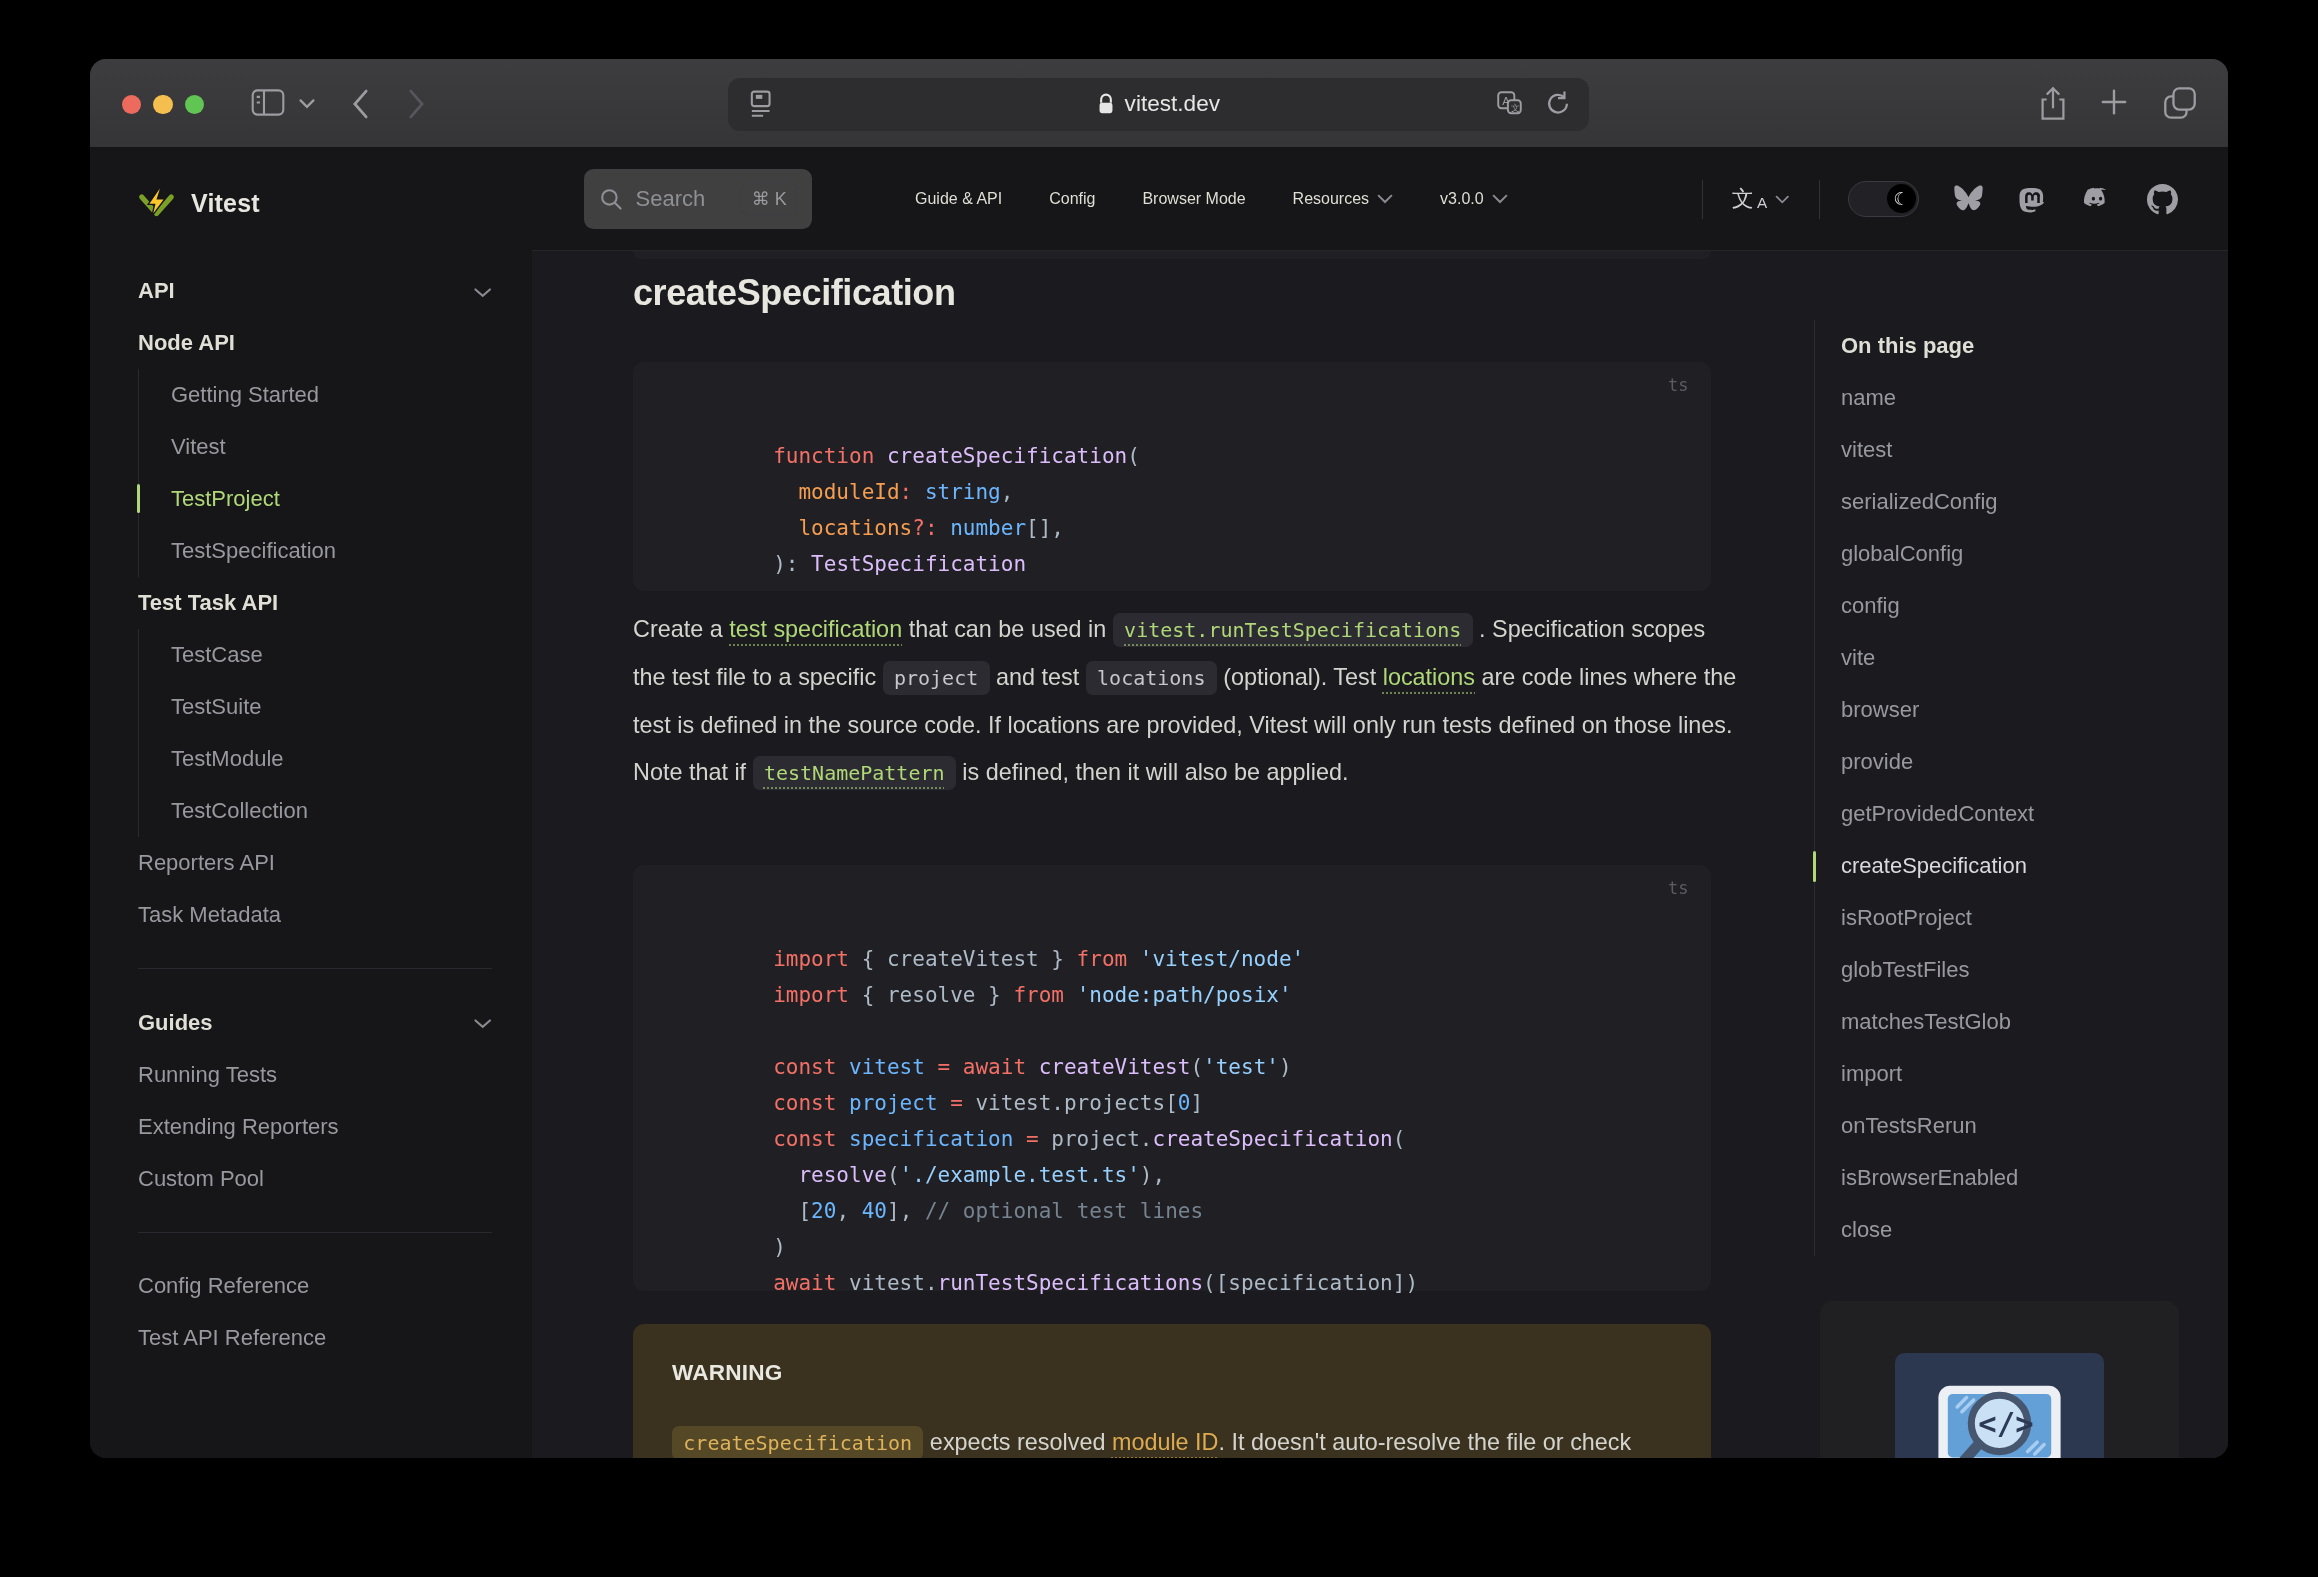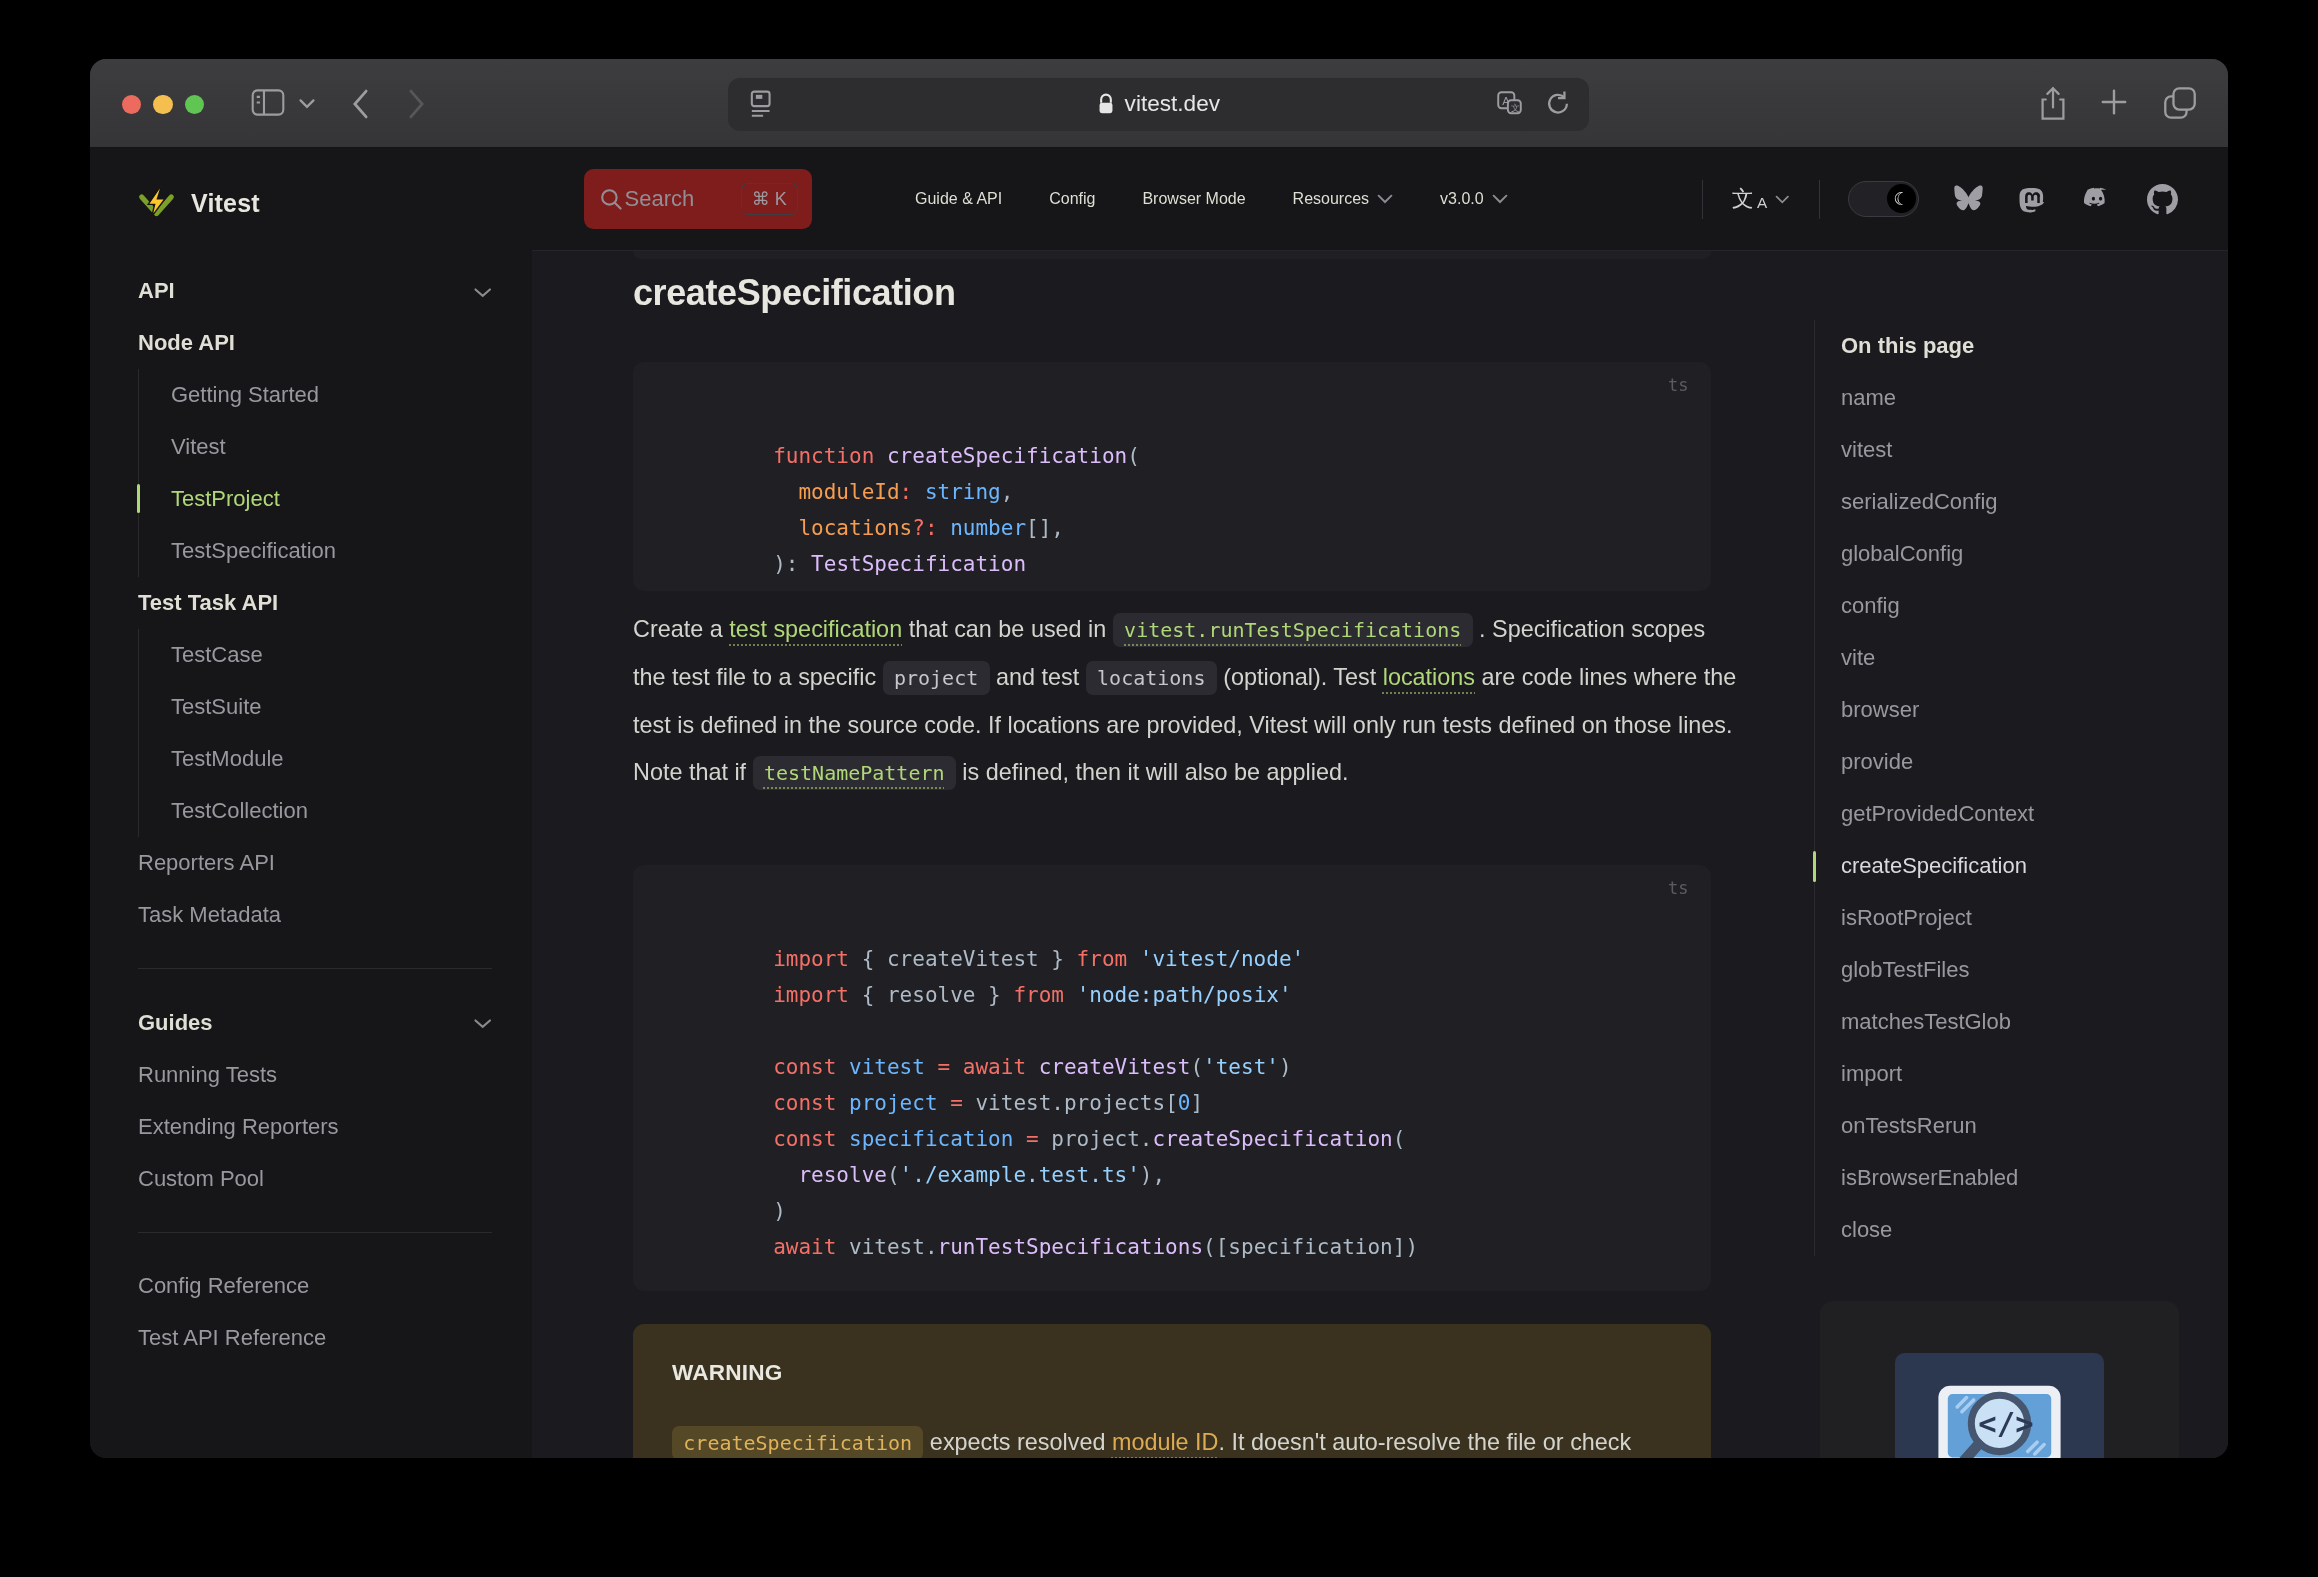--- a/index.html
+++ b/index.html
@@ -28,21 +28,21 @@
   .s-head{color:var(--t1);font-weight:700}
   .s-sec{color:var(--t1);font-weight:600}
   .s-head .chev{margin-left:auto;color:#8a8a90}
   .s-group{border-left:0.8px solid var(--border);padding-left:32px}
   .s-item{position:relative}
   .s-item.active{color:var(--brand)}
   .s-item.active::before{content:"";position:absolute;left:-34px;top:11.3px;width:3.2px;height:29px;border-radius:2.4px;background:var(--brand)}
   .s-div{height:0.8px;background:var(--border);margin:27.4px 0}
   
   .navbar{position:absolute;left:442px;top:89px;width:1696px;height:103px;background:var(--bg-alt);border-bottom:0.8px solid #26262a}
-  .search-pill{position:absolute;left:52px;top:21px;width:228px;height:60px;border-radius:9.7px;background:#7f1d1d;display:flex;align-items:center;gap:2px;padding:0 14.5px;color:#8f8f96;font-size:22px}
+  .search-pill{position:absolute;left:52px;top:21px;width:228px;height:60px;border-radius:9.7px;background:#404040;display:flex;align-items:center;gap:13px;padding:0 14.5px;color:#8f8f96;font-size:22px}
   .search-kbd{margin-left:auto;border:0.8px solid #3e3e44;border-radius:6.5px;padding:4px 9.7px;font-size:18px;color:#9a9aa0}
   .nav-links{position:absolute;left:383px;top:0;height:100%;display:flex;align-items:center;gap:47px}
   .nav-link{font-size:16px;color:var(--t1);display:flex;align-items:center;gap:8px;white-space:nowrap}
   .nav-link .chev{color:#8a8a90}
   .nav-right{position:absolute;left:1170px;top:0;height:100%;display:flex;align-items:center}
   .v-div{width:0.8px;height:39px;background:#323238}
   .translate{margin-left:29px;display:flex;align-items:flex-end;gap:3.2px;color:#cfcfd4}
   .translate .zh{font-size:22px;line-height:22px}
   .translate .la{font-size:15.3px;line-height:15.3px}
   .translate .chev{margin-left:4.8px;color:#8a8a90;align-self:center}
@@ -359,20 +359,23 @@
       <div class="code-line">
         <span class="t-key">const</span><span class="t-var"> project </span><span class="t-key">= </span><span class="t-pln">vitest.projects</span><span class="t-pun">[</span><span class="t-num">0</span><span class="t-pun">]</span>
       </div>
       <div class="code-line">
         <span class="t-key">const</span><span class="t-var"> specification </span><span class="t-key">= </span><span class="t-pln">project</span><span class="t-pun">.</span><span class="t-fn">createSpecification</span><span class="t-pun">(</span>
       </div>
       <div class="code-line">
         <span class="t-fn">  resolve</span><span class="t-pun">(</span><span class="t-str">'./example.test.ts'</span><span class="t-pun">),</span>
       </div>
       <div class="code-line">
+        <span class="t-pun">  [</span><span class="t-num">20</span><span class="t-pun">, </span><span class="t-num">40</span><span class="t-pun">], </span><span class="t-cmt">// optional test lines</span>
+      </div>
+      <div class="code-line">
         <span class="t-pun">)</span>
       </div>
       <div class="code-line">
         <span class="t-key">await</span><span class="t-pln"> vitest</span><span class="t-pun">.</span><span class="t-fn">runTestSpecifications</span><span class="t-pun">([</span><span class="t-pln">specification</span><span class="t-pun">])</span>
       </div>
     </div>
 
     <div class="warning">
       <div class="warn-title">WARNING</div>
       <div class="warn-text">

